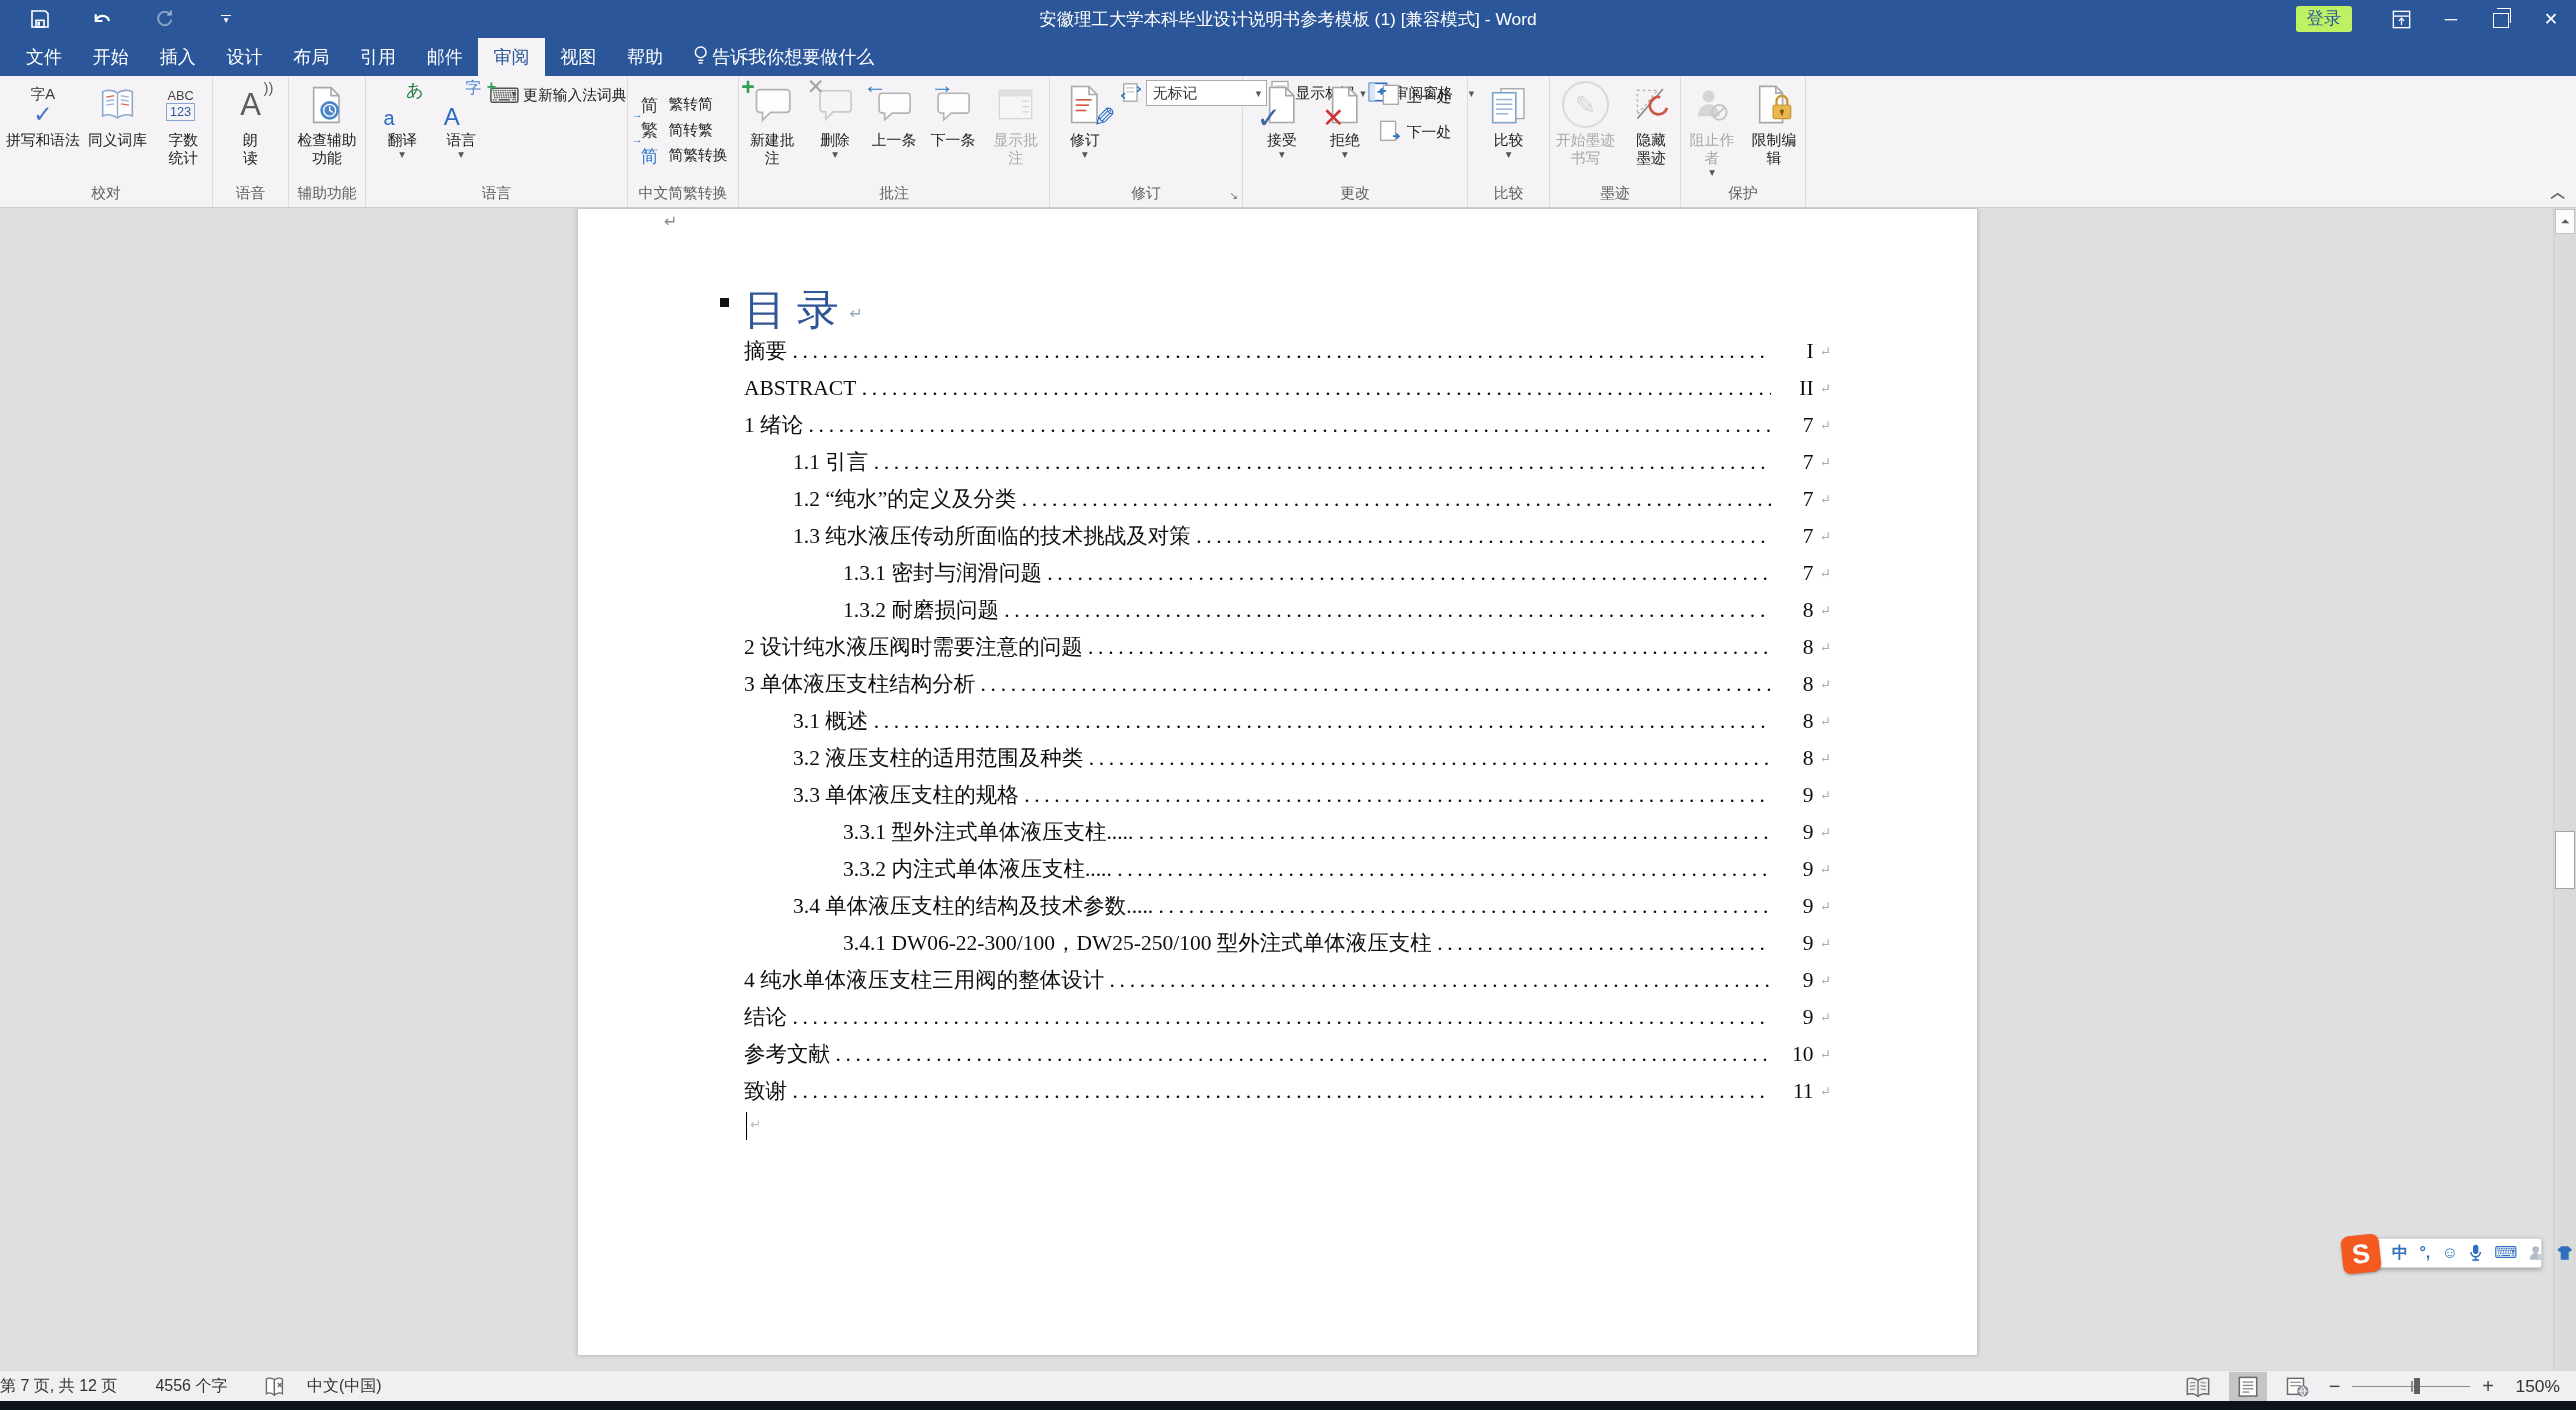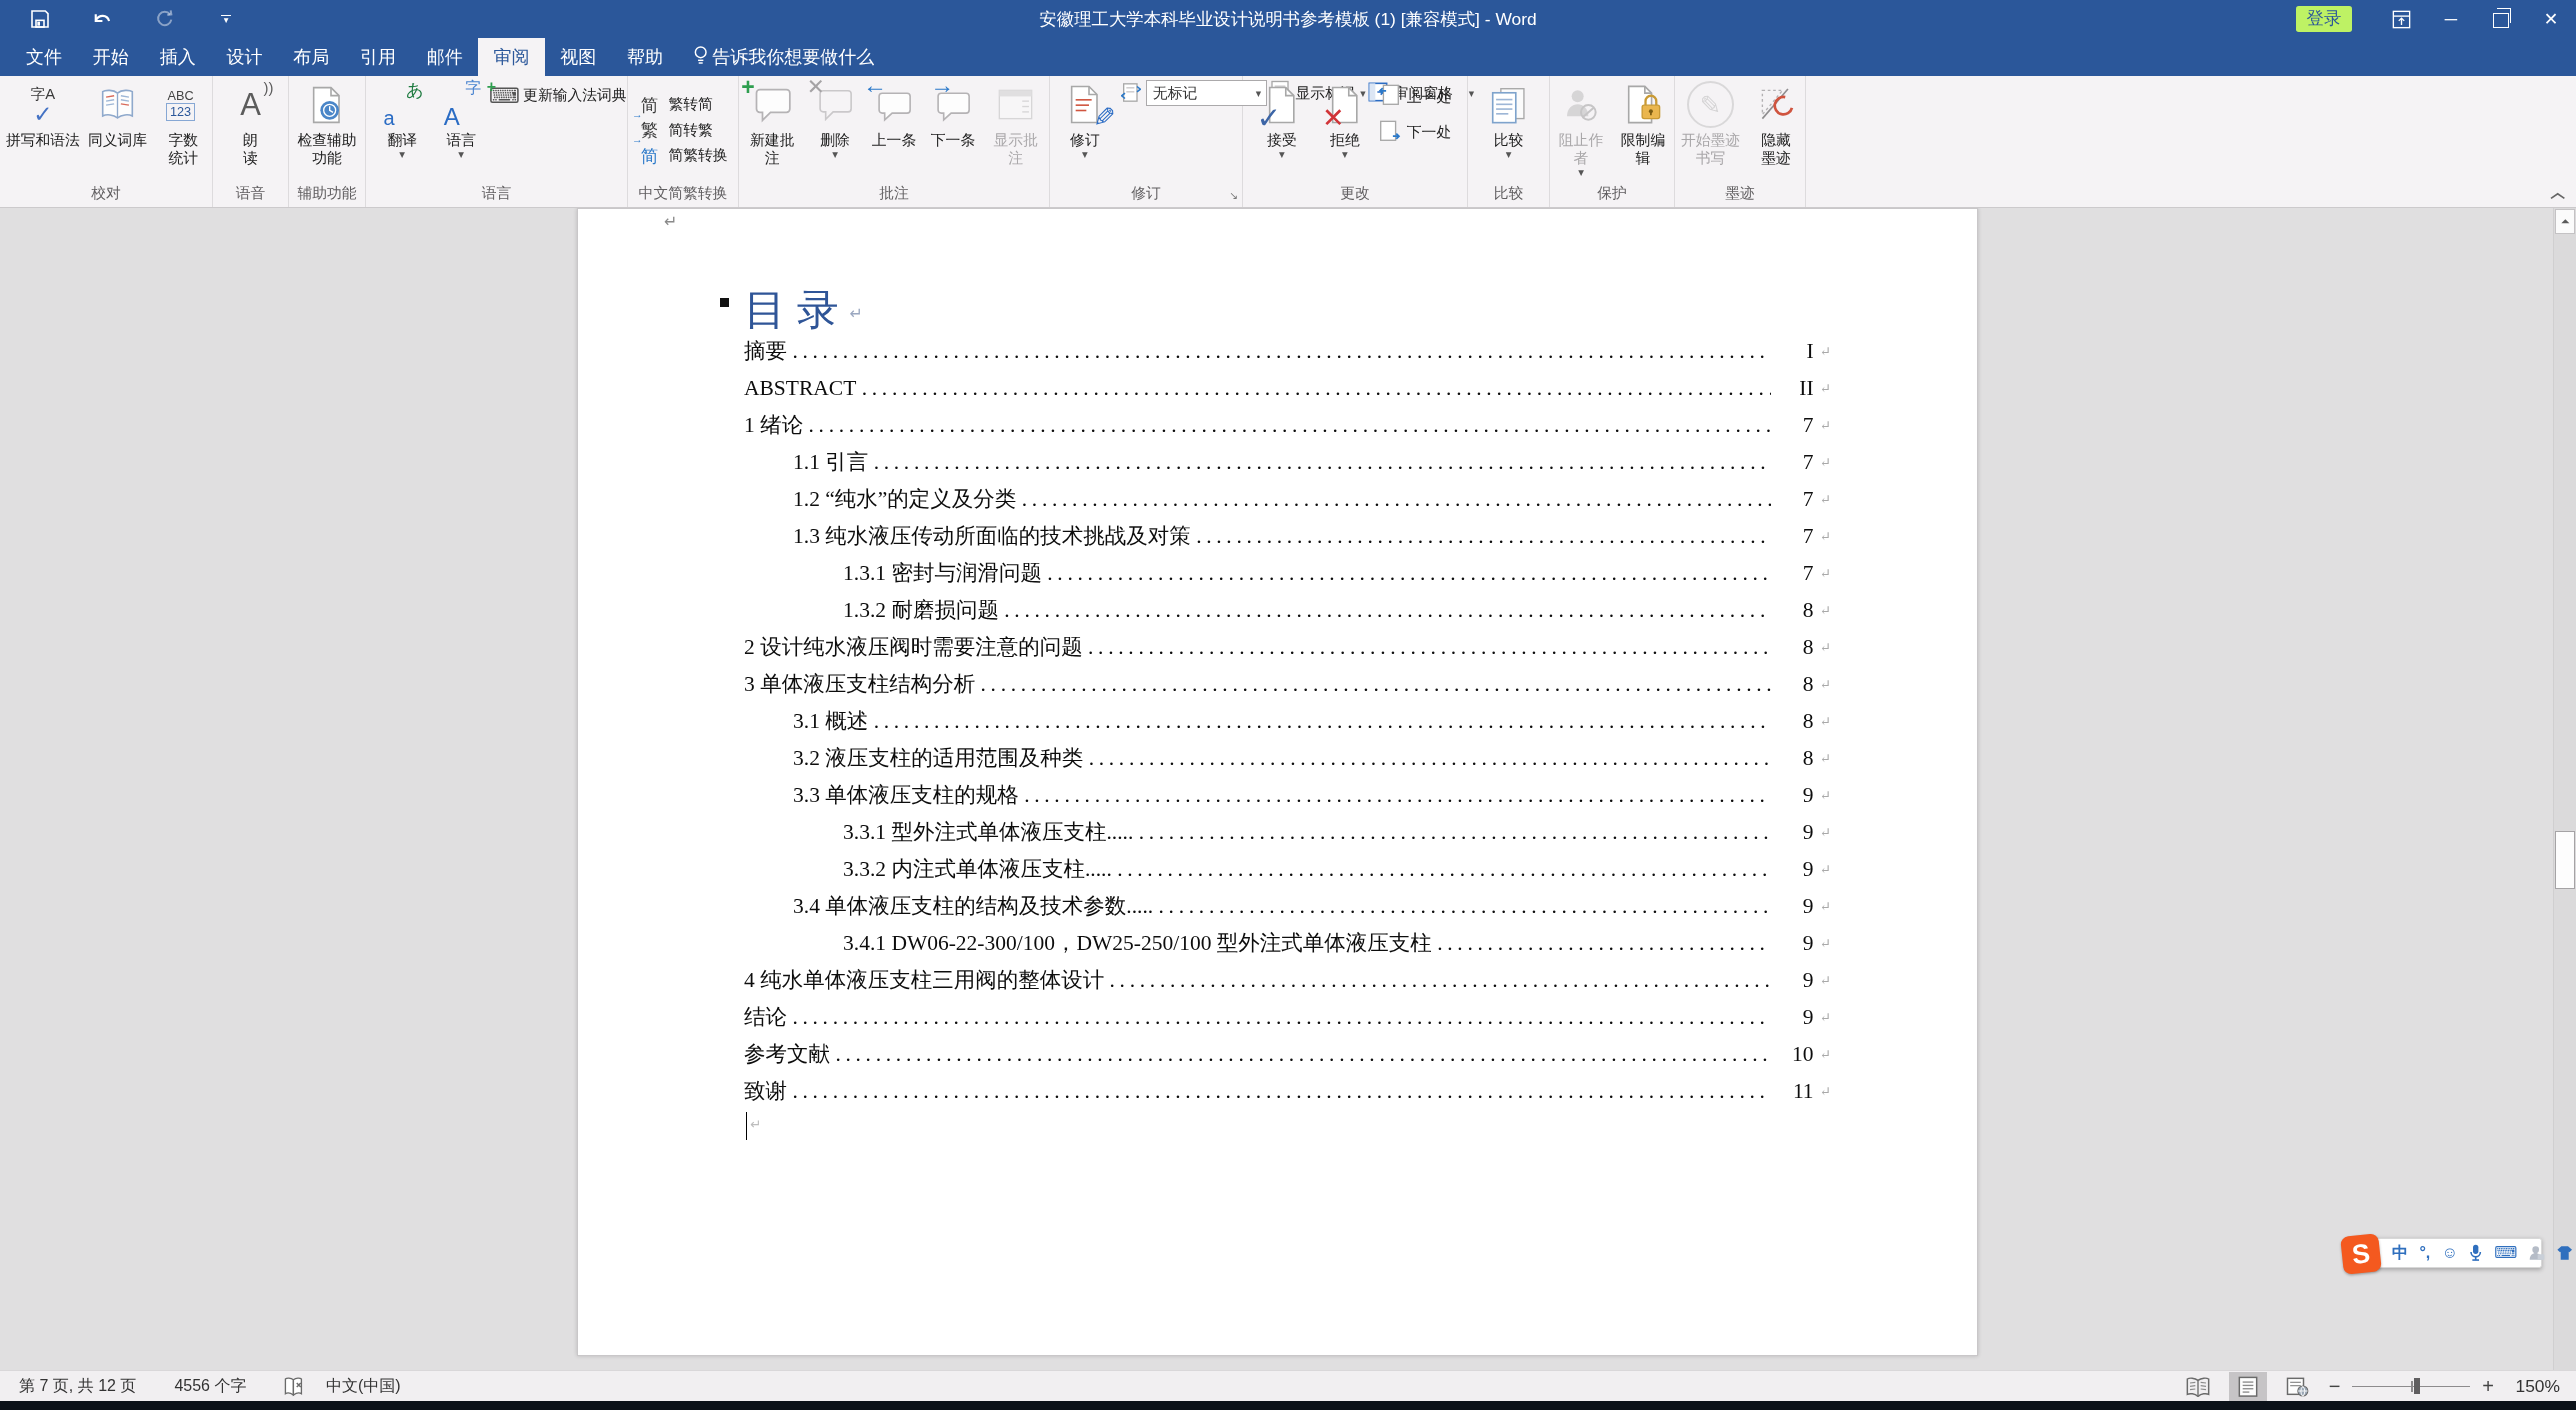--- a/index.html
+++ b/index.html
@@ -85,21 +85,21 @@
   .doc-cursor::after{content:"↵";position:absolute;left:4px;top:5.4px;font-size:13.4px;color:#bdbdbd;}
 
   
   .scrollbar{position:absolute;right:0;top:0;width:23px;height:1162px;background:#dbdadb;border-left:0.7px solid #d0cfd0;box-sizing:border-box;}
   .scroll-up{margin:0.7px;height:23px;background:#fbfbfb;border:0.7px solid #c4c2c4;display:flex;align-items:center;justify-content:center;}
   .scroll-up svg{display:block;}
   .scroll-thumb{position:absolute;left:1.3px;right:1.3px;top:623px;height:56px;background:#fdfdfd;border:0.7px solid #a5a3a5;}
 
   
   .statusbar{position:absolute;left:0;right:0;top:1370px;height:32px;background:#f1eff1;border-top:0.7px solid #d9d7d9;display:flex;align-items:center;font-size:16px;color:#333;box-sizing:border-box;}
-  .sb-item{margin-left:19px;display:flex;align-items:center;gap:6.7px;}
+  .sb-item{display:flex;align-items:center;gap:6.7px;}
   .sb-right{margin-left:auto;display:flex;align-items:center;gap:12px;padding-right:16px;}
   .viewbtn{width:38px;height:29.5px;display:flex;align-items:center;justify-content:center;}
   .viewbtn.sel{background:#c6c4c6;}
   .zoomslider{position:relative;width:118px;height:29.5px;}
   .zoomslider .track{position:absolute;left:0;right:0;top:14px;height:1.3px;background:#8d8b8d;}
   .zoomslider .tick{position:absolute;left:50%;top:9.4px;width:1.3px;height:10.7px;background:#8d8b8d;}
   .zoomslider .thumb{position:absolute;left:52%;top:6.7px;width:6.7px;height:16px;background:#605e60;}
   .zsign{font-size:20px;color:#444;line-height:13.4px;}
   .zoomtext{font-size:17.4px;color:#333;min-width:54px;text-align:right;}
 
@@ -457,20 +457,42 @@
                 <line x1="9" y1="41" x2="27" y2="41" stroke="#9db6d6" stroke-width="2.4"></line>
               </svg>
           </span>
           <span class="lbl">比较</span>
           <span class="caret"></span>
         </div>
       </div>
       <div class="rname">比较</div>
     </div>
 
+    <div class="rgroup" style="width:131px;">
+      <div class="rbody">
+        <div class="btn-lg dis">
+          <span class="ico">
+            <span class="i-pen-gray"></span>
+          </span>
+          <span class="lbl lbl2">开始墨迹书写</span>
+        </div>
+        <div class="btn-lg">
+          <span class="ico">
+            <svg width="39" height="39" viewBox="0 0 58 58">
+                <path d="M8 50 L46 6" stroke="#8f8d8f" stroke-width="2.4"></path>
+                <path d="M8 8 h30 L8 44 z" fill="none" stroke="#b3b1b3" stroke-width="2" stroke-dasharray="4 4"></path>
+                <path d="M52 34 a13 13 0 1 1 -10 -16" fill="none" stroke="#d0543f" stroke-width="4"></path>
+              </svg>
+          </span>
+          <span class="lbl lbl2" style="width:32px;">隐藏墨迹</span>
+        </div>
+      </div>
+      <div class="rname">墨迹</div>
+    </div>
+
     <div class="rgroup" style="width:125px;">
       <div class="rbody">
         <div class="btn-lg dis">
           <span class="ico">
             <svg width="36" height="36" viewBox="0 0 54 54">
                 <circle cx="22" cy="14" r="9" fill="#b3b1b3"></circle>
                 <path d="M6 44 c0-12 8-18 16-18 s16 6 16 18 z" fill="#b3b1b3"></path>
                 <circle cx="38" cy="38" r="11" fill="none" stroke="#8f8d8f" stroke-width="3"></circle>
                 <line x1="30" y1="45" x2="46" y2="31" stroke="#8f8d8f" stroke-width="3"></line>
               </svg>
@@ -486,42 +508,20 @@
                 <rect x="24" y="30" width="26" height="20" rx="3" fill="#eab64e" stroke="#c99a34" stroke-width="2"></rect>
                 <path d="M29 30 v-6 a8 8 0 0 1 16 0 v6" fill="none" stroke="#c99a34" stroke-width="3.4"></path>
                 <circle cx="37" cy="39" r="3" fill="#7a5b12"></circle>
                 <rect x="35.7" y="39" width="2.6" height="6" fill="#7a5b12"></rect>
               </svg>
           </span>
           <span class="lbl">限制编辑</span>
         </div>
       </div>
       <div class="rname">保护</div>
-    </div>
-
-    <div class="rgroup" style="width:131px;">
-      <div class="rbody">
-        <div class="btn-lg dis">
-          <span class="ico">
-            <span class="i-pen-gray"></span>
-          </span>
-          <span class="lbl lbl2">开始墨迹书写</span>
-        </div>
-        <div class="btn-lg">
-          <span class="ico">
-            <svg width="39" height="39" viewBox="0 0 58 58">
-                <path d="M8 50 L46 6" stroke="#8f8d8f" stroke-width="2.4"></path>
-                <path d="M8 8 h30 L8 44 z" fill="none" stroke="#b3b1b3" stroke-width="2" stroke-dasharray="4 4"></path>
-                <path d="M52 34 a13 13 0 1 1 -10 -16" fill="none" stroke="#d0543f" stroke-width="4"></path>
-              </svg>
-          </span>
-          <span class="lbl lbl2" style="width:32px;">隐藏墨迹</span>
-        </div>
-      </div>
-      <div class="rname">墨迹</div>
     </div>
 
     <div style="flex:1;position:relative;">
       <span class="collapse-ribbon">
         <svg width="17.4" height="9.4" viewBox="0 0 26 14">
             <path d="M3 11 L13 4 L23 11" fill="none" stroke="#666" stroke-width="2.6"></path>
           </svg>
       </span>
     </div>
   </div>

